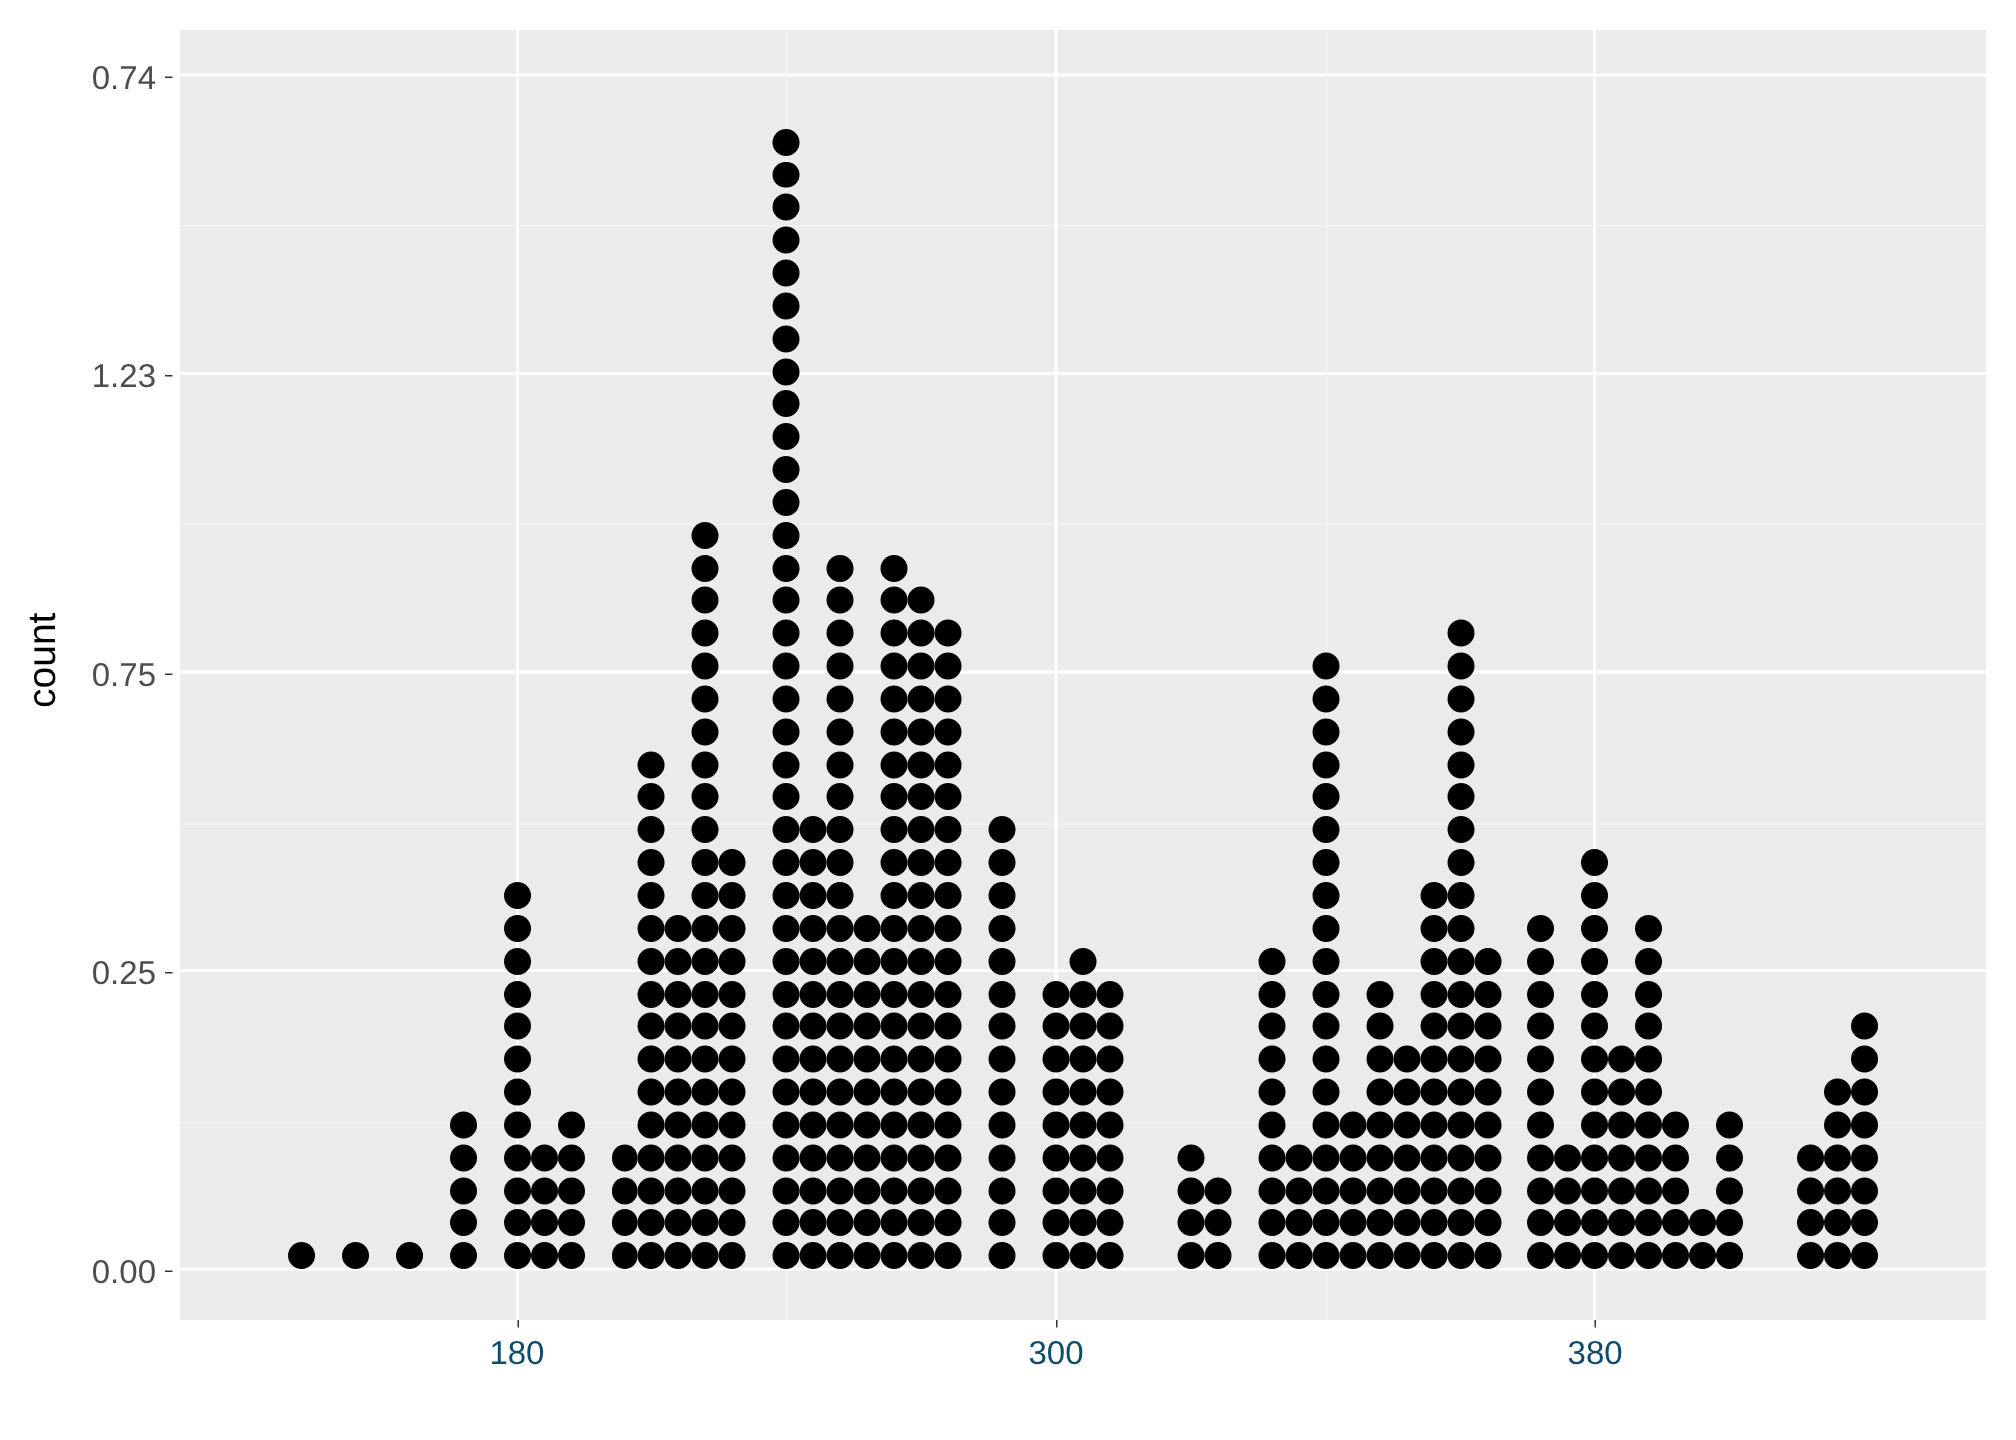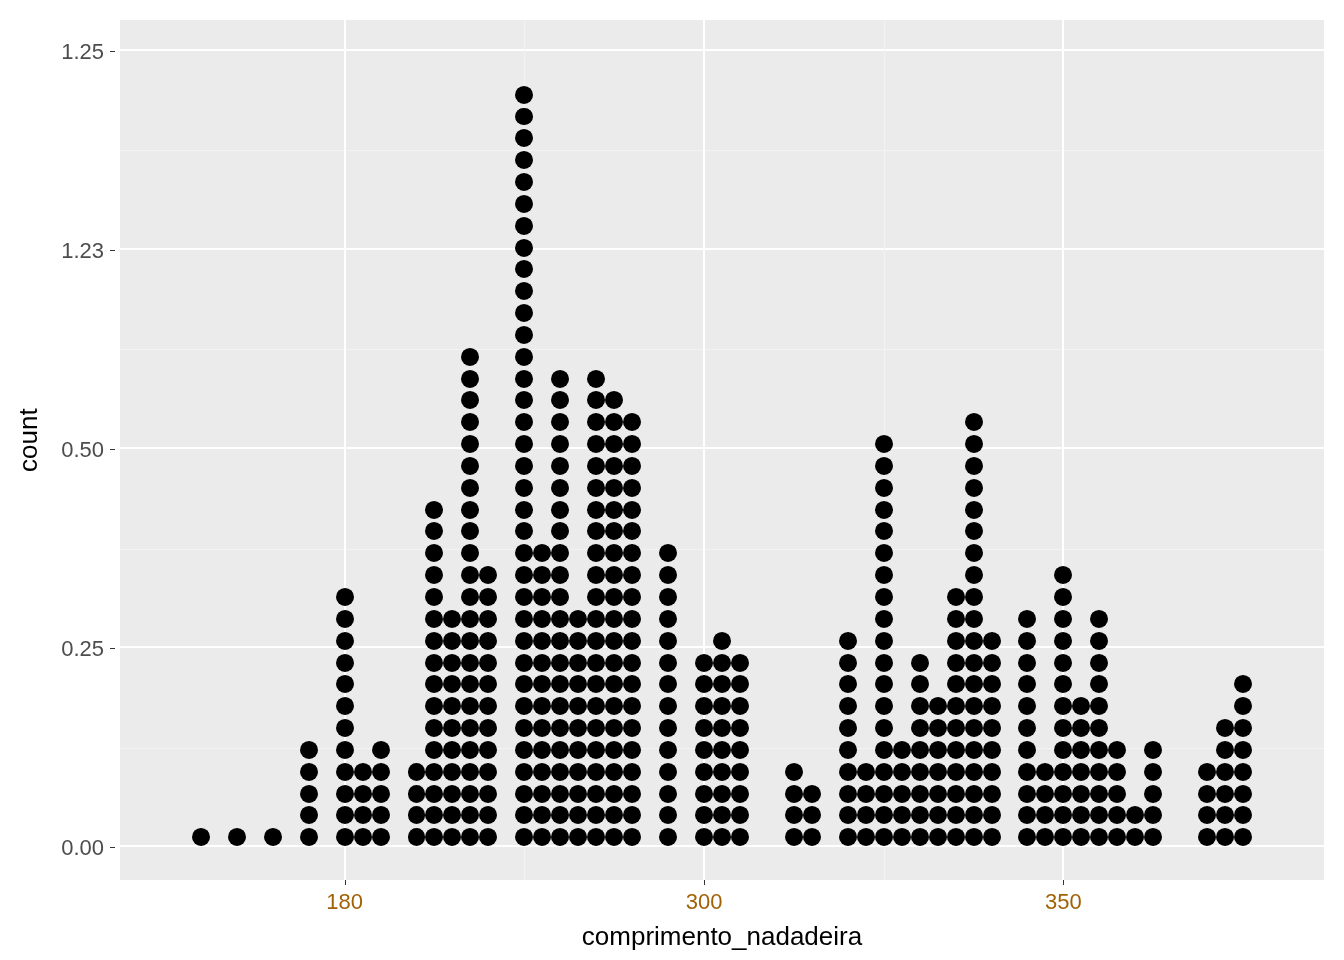--- a/index.html
+++ b/index.html
@@ -63,21 +63,21 @@
     position: absolute;
     left: 120px;
     right: 20px;
     bottom: 45px;
     height: 30px;
   }
   .x-ticklabel {
     position: absolute;
     transform: translateX(-50%);
     font-size: 22px;
-    color: #a16207;
+    color: #0c4a6e;
     top: 4px;
   }
   .x-tickmark {
     position: absolute;
     top: -5px;
     width: 1px;
     height: 5px;
     background: #333;
   }
   .panel {
@@ -107,40 +107,39 @@
     background: #000000;
     transform: translate(-50%, 50%);
   }
 </style>
 </head>
 <body>
 
 <div class="chart-wrap">
 
   <div class="y-title">count</div>
-  <div class="x-title">comprimento_nadadeira</div>
 
   <div class="y-ticklabels" id="y-ticks">
       <div class="y-ticklabel" style="bottom: 31.8519px;">0.00</div>
       <div class="y-tickmark" style="bottom: 31.8519px;"></div>
       <div class="y-ticklabel" style="bottom: 230.926px;">0.25</div>
       <div class="y-tickmark" style="bottom: 230.926px;"></div>
-      <div class="y-ticklabel" style="bottom: 430px;">0.50</div>
+      <div class="y-ticklabel" style="bottom: 430px;">0.75</div>
       <div class="y-tickmark" style="bottom: 430px;"></div>
       <div class="y-ticklabel" style="bottom: 629.074px;">1.23</div>
       <div class="y-tickmark" style="bottom: 629.074px;"></div>
-      <div class="y-ticklabel" style="bottom: 828.148px;">1.25</div>
+      <div class="y-ticklabel" style="bottom: 828.148px;">0.74</div>
       <div class="y-tickmark" style="bottom: 828.148px;"></div>
     </div>
   <div class="x-ticklabels" id="x-ticks">
       <div class="x-ticklabel" style="left: 224.627px;">180</div>
       <div class="x-tickmark" style="left: 224.627px;"></div>
       <div class="x-ticklabel" style="left: 584.03px;">300</div>
       <div class="x-tickmark" style="left: 584.03px;"></div>
-      <div class="x-ticklabel" style="left: 943.433px;">350</div>
+      <div class="x-ticklabel" style="left: 943.433px;">380</div>
       <div class="x-tickmark" style="left: 943.433px;"></div>
     </div>
 
   <div class="panel" id="panel">
       <div class="gridline-major-h" style="bottom: 31.8519px;"></div>
       <div class="gridline-major-h" style="bottom: 230.926px;"></div>
       <div class="gridline-major-h" style="bottom: 430px;"></div>
       <div class="gridline-major-h" style="bottom: 629.074px;"></div>
       <div class="gridline-major-h" style="bottom: 828.148px;"></div>
       <div class="gridline-minor-h" style="bottom: 131.389px;"></div>

